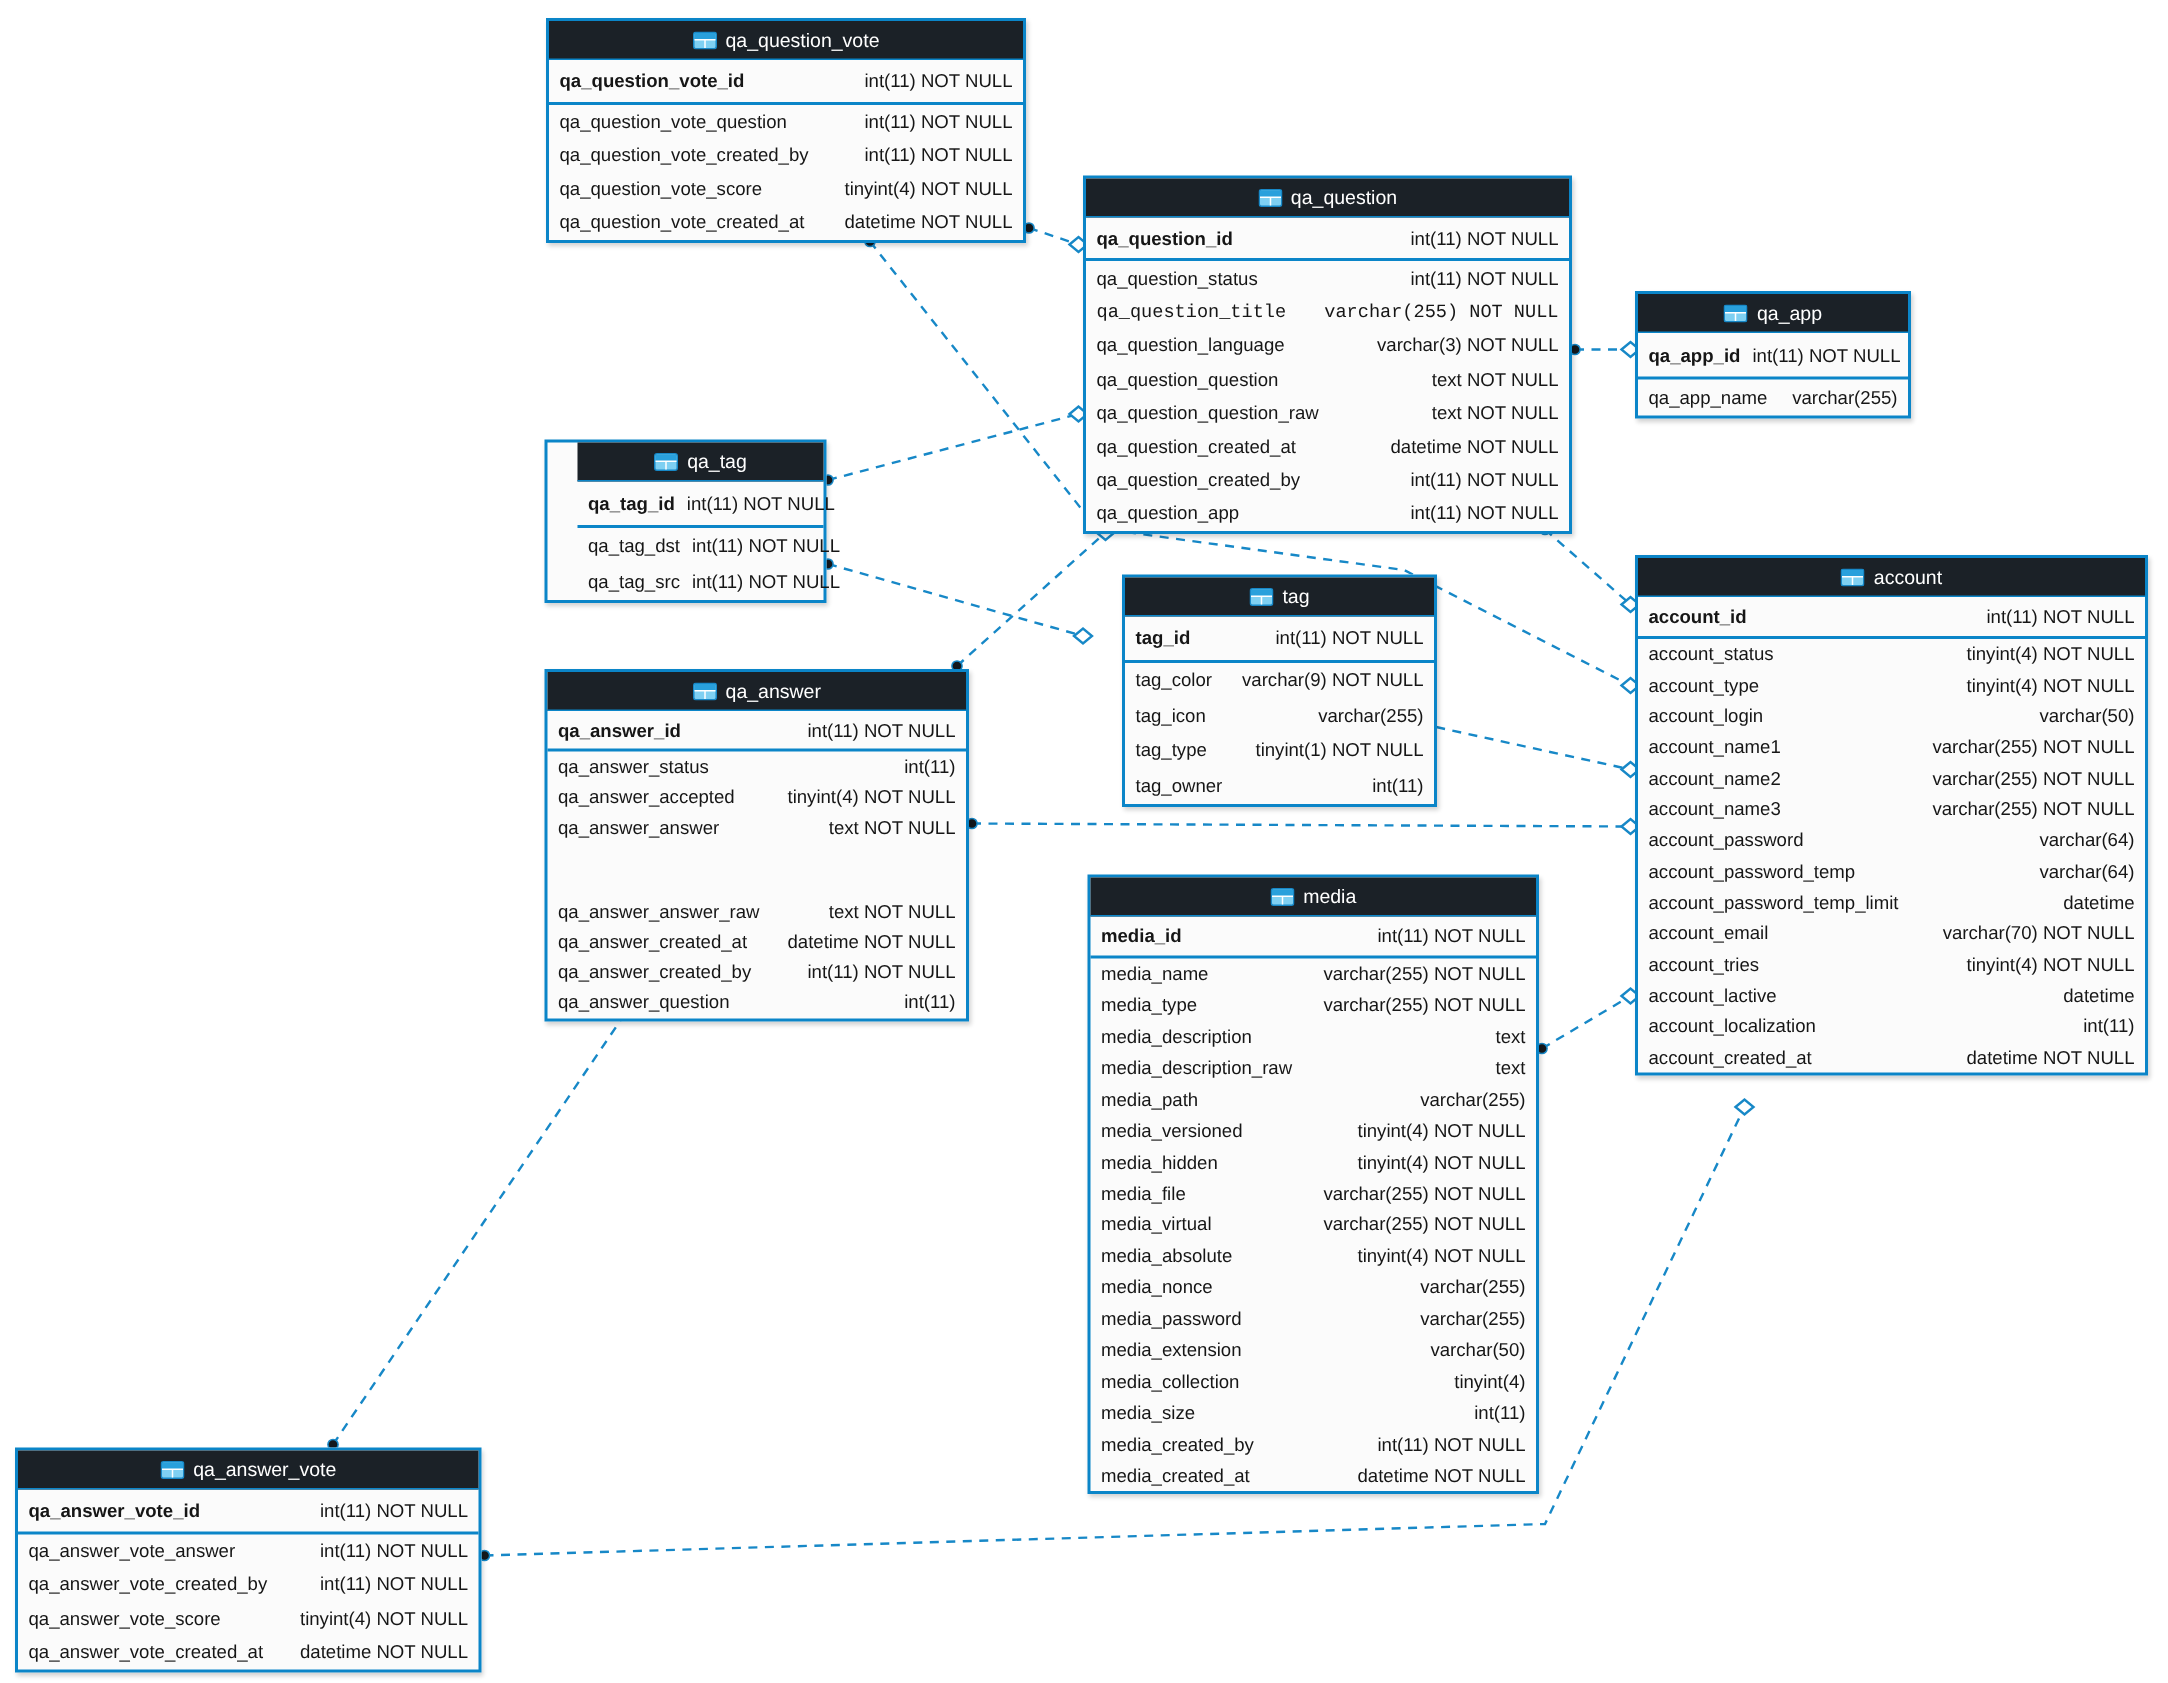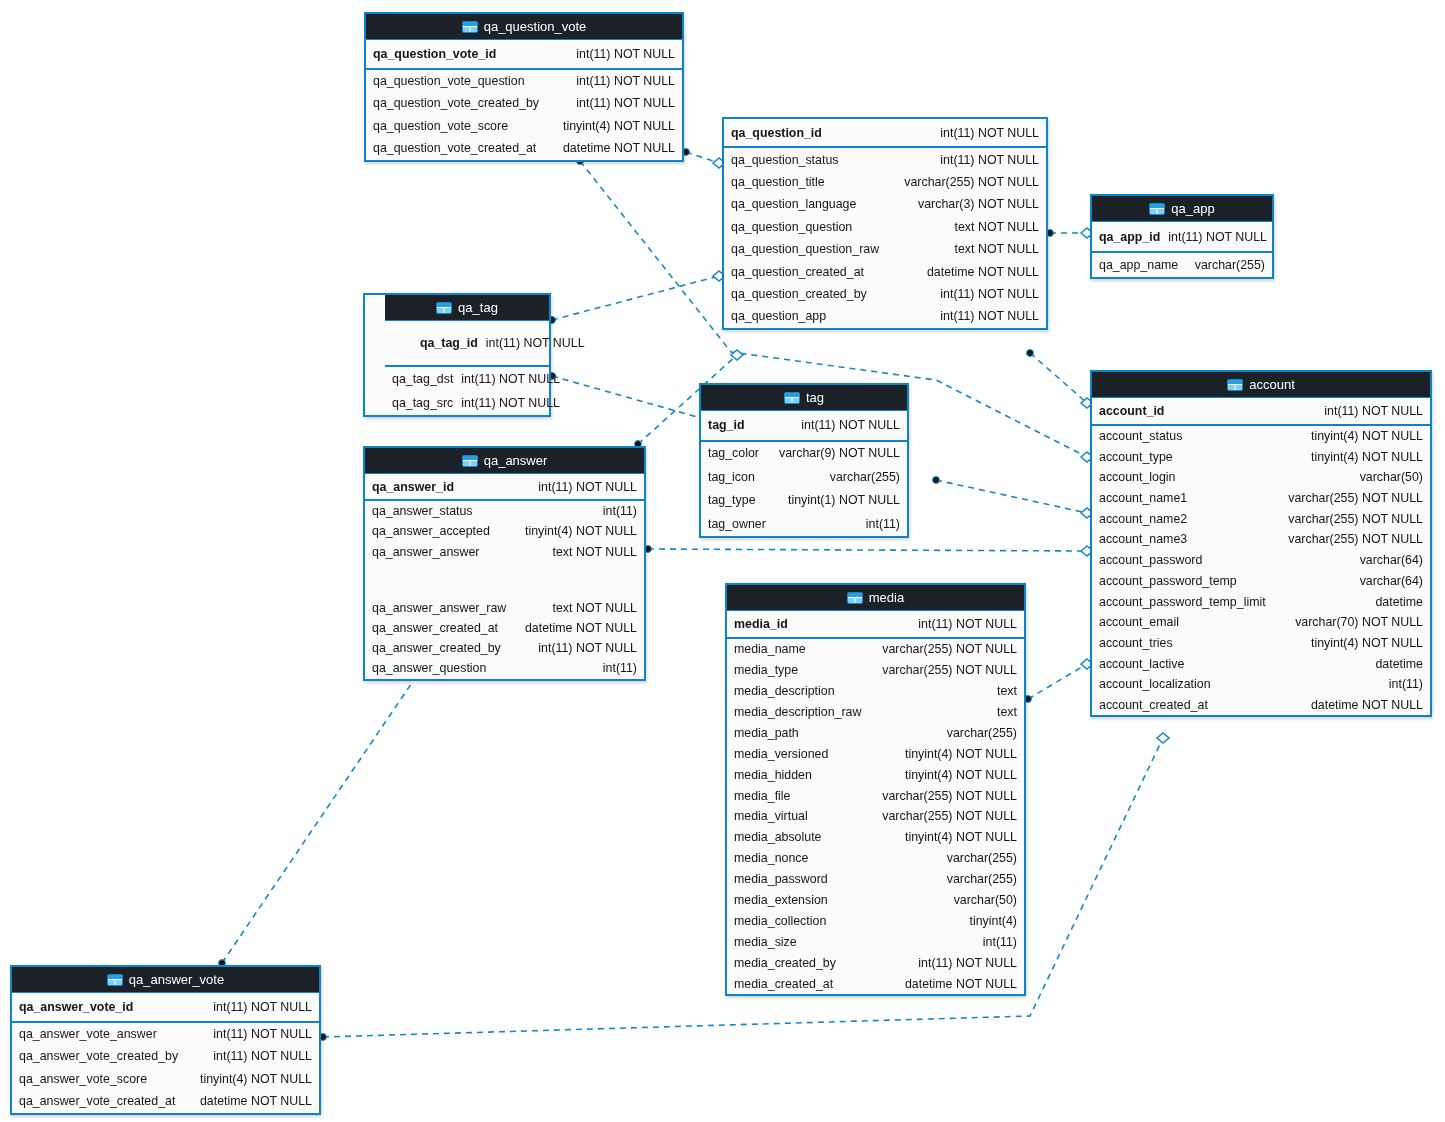--- a/index.html
+++ b/index.html
@@ -124,32 +124,43 @@
           <span class="fname">qa_question_vote_score</span>
           <span class="ftype">tinyint(4) NOT NULL</span>
         </div>
         <div class="frow" style="height: 22.5px;">
           <span class="fname">qa_question_vote_created_at</span>
           <span class="ftype">datetime NOT NULL</span>
         </div>
       </div>
     </div>
     <div class="tbl" style="left: 722px; top: 117px; width: 326px;">
+      <div class="tbl-h">
+        <span class="ticon">
+          <svg width="16" height="12" viewBox="0 0 16 12">
+            <rect x="0.5" y="0.5" width="15" height="11" rx="1.5" fill="#7fd0f2" stroke="#1788c7"></rect>
+            <rect x="1" y="1" width="14" height="4.5" fill="#29a0dc"></rect>
+            <line x1="8" y1="5.5" x2="8" y2="11" stroke="#ffffff" stroke-width="1"></line>
+            <line x1="1" y1="5.5" x2="15" y2="5.5" stroke="#ffffff" stroke-width="1"></line>
+          </svg>
+        </span>
+        <span>qa_question</span>
+      </div>
       <div class="pksec">
         <div class="prow" style="height: 27.4px;">
           <span class="fname">qa_question_id</span>
           <span class="ftype">int(11) NOT NULL</span>
         </div>
       </div>
       <div>
         <div class="frow" style="height: 22.4px;">
           <span class="fname">qa_question_status</span>
           <span class="ftype">int(11) NOT NULL</span>
         </div>
-        <div class="frow" style="height: 22.4px;">
+        <div class="frow" style="height: 22.4px; font-family: Liberation Mono, monospace;">
           <span class="fname">qa_question_title</span>
           <span class="ftype">varchar(255) NOT NULL</span>
         </div>
         <div class="frow" style="height: 22.4px;">
           <span class="fname">qa_question_language</span>
           <span class="ftype">varchar(3) NOT NULL</span>
         </div>
         <div class="frow" style="height: 22.4px;">
           <span class="fname">qa_question_question</span>
           <span class="ftype">text NOT NULL</span>
@@ -203,37 +214,37 @@
           <svg width="16" height="12" viewBox="0 0 16 12">
             <rect x="0.5" y="0.5" width="15" height="11" rx="1.5" fill="#7fd0f2" stroke="#1788c7"></rect>
             <rect x="1" y="1" width="14" height="4.5" fill="#29a0dc"></rect>
             <line x1="8" y1="5.5" x2="8" y2="11" stroke="#ffffff" stroke-width="1"></line>
             <line x1="1" y1="5.5" x2="15" y2="5.5" stroke="#ffffff" stroke-width="1"></line>
           </svg>
         </span>
         <span>qa_tag</span>
       </div>
       <div class="pksec">
-        <div class="prow" style="height: 44px; margin-left: 28px;">
+        <div class="prow" style="height: 29px;">
           <span class="fname">qa_tag_id</span>
           <span class="ftype">int(11) NOT NULL</span>
         </div>
       </div>
       <div>
         <div class="frow" style="height: 24px;">
           <span class="fname">qa_tag_dst</span>
           <span class="ftype">int(11) NOT NULL</span>
         </div>
         <div class="frow" style="height: 24px;">
           <span class="fname">qa_tag_src</span>
           <span class="ftype">int(11) NOT NULL</span>
         </div>
       </div>
     </div>
-    <div class="tbl" style="left: 699px; top: 383px; width: 210px;">
+    <div class="tbl" style="left: 748px; top: 383px; width: 210px;">
       <div class="tbl-h">
         <span class="ticon">
           <svg width="16" height="12" viewBox="0 0 16 12">
             <rect x="0.5" y="0.5" width="15" height="11" rx="1.5" fill="#7fd0f2" stroke="#1788c7"></rect>
             <rect x="1" y="1" width="14" height="4.5" fill="#29a0dc"></rect>
             <line x1="8" y1="5.5" x2="8" y2="11" stroke="#ffffff" stroke-width="1"></line>
             <line x1="1" y1="5.5" x2="15" y2="5.5" stroke="#ffffff" stroke-width="1"></line>
           </svg>
         </span>
         <span>tag</span>

